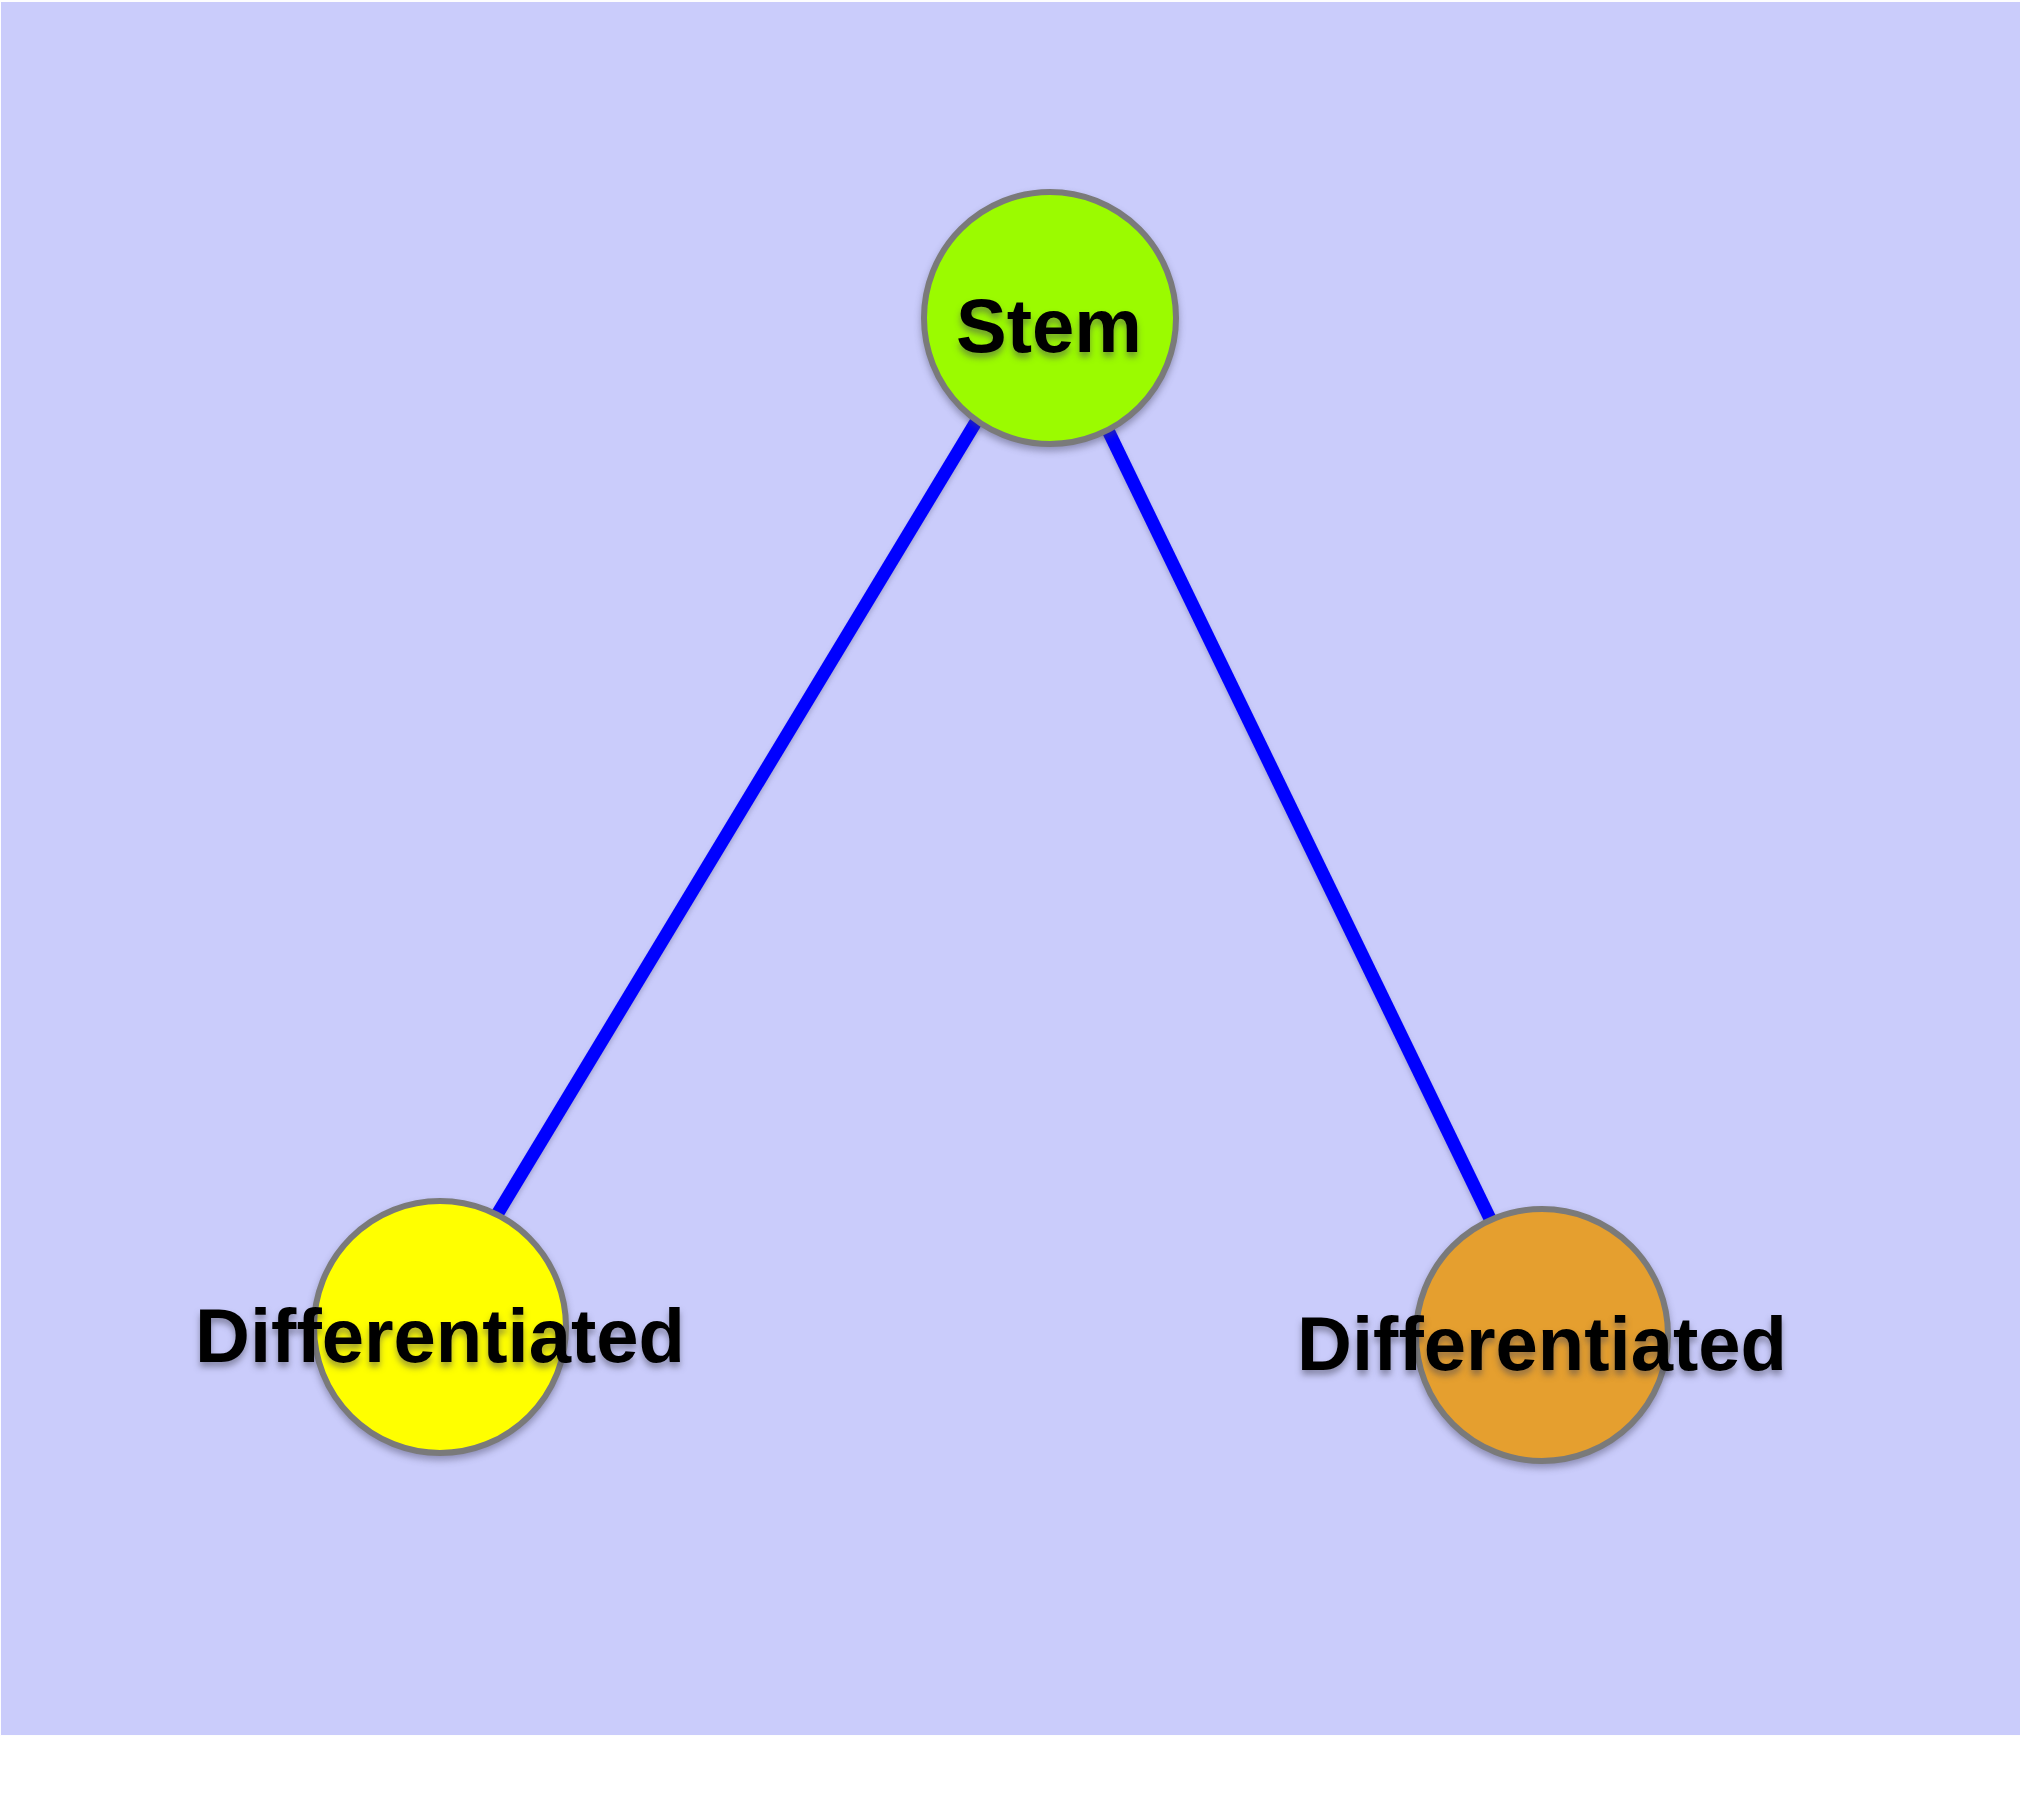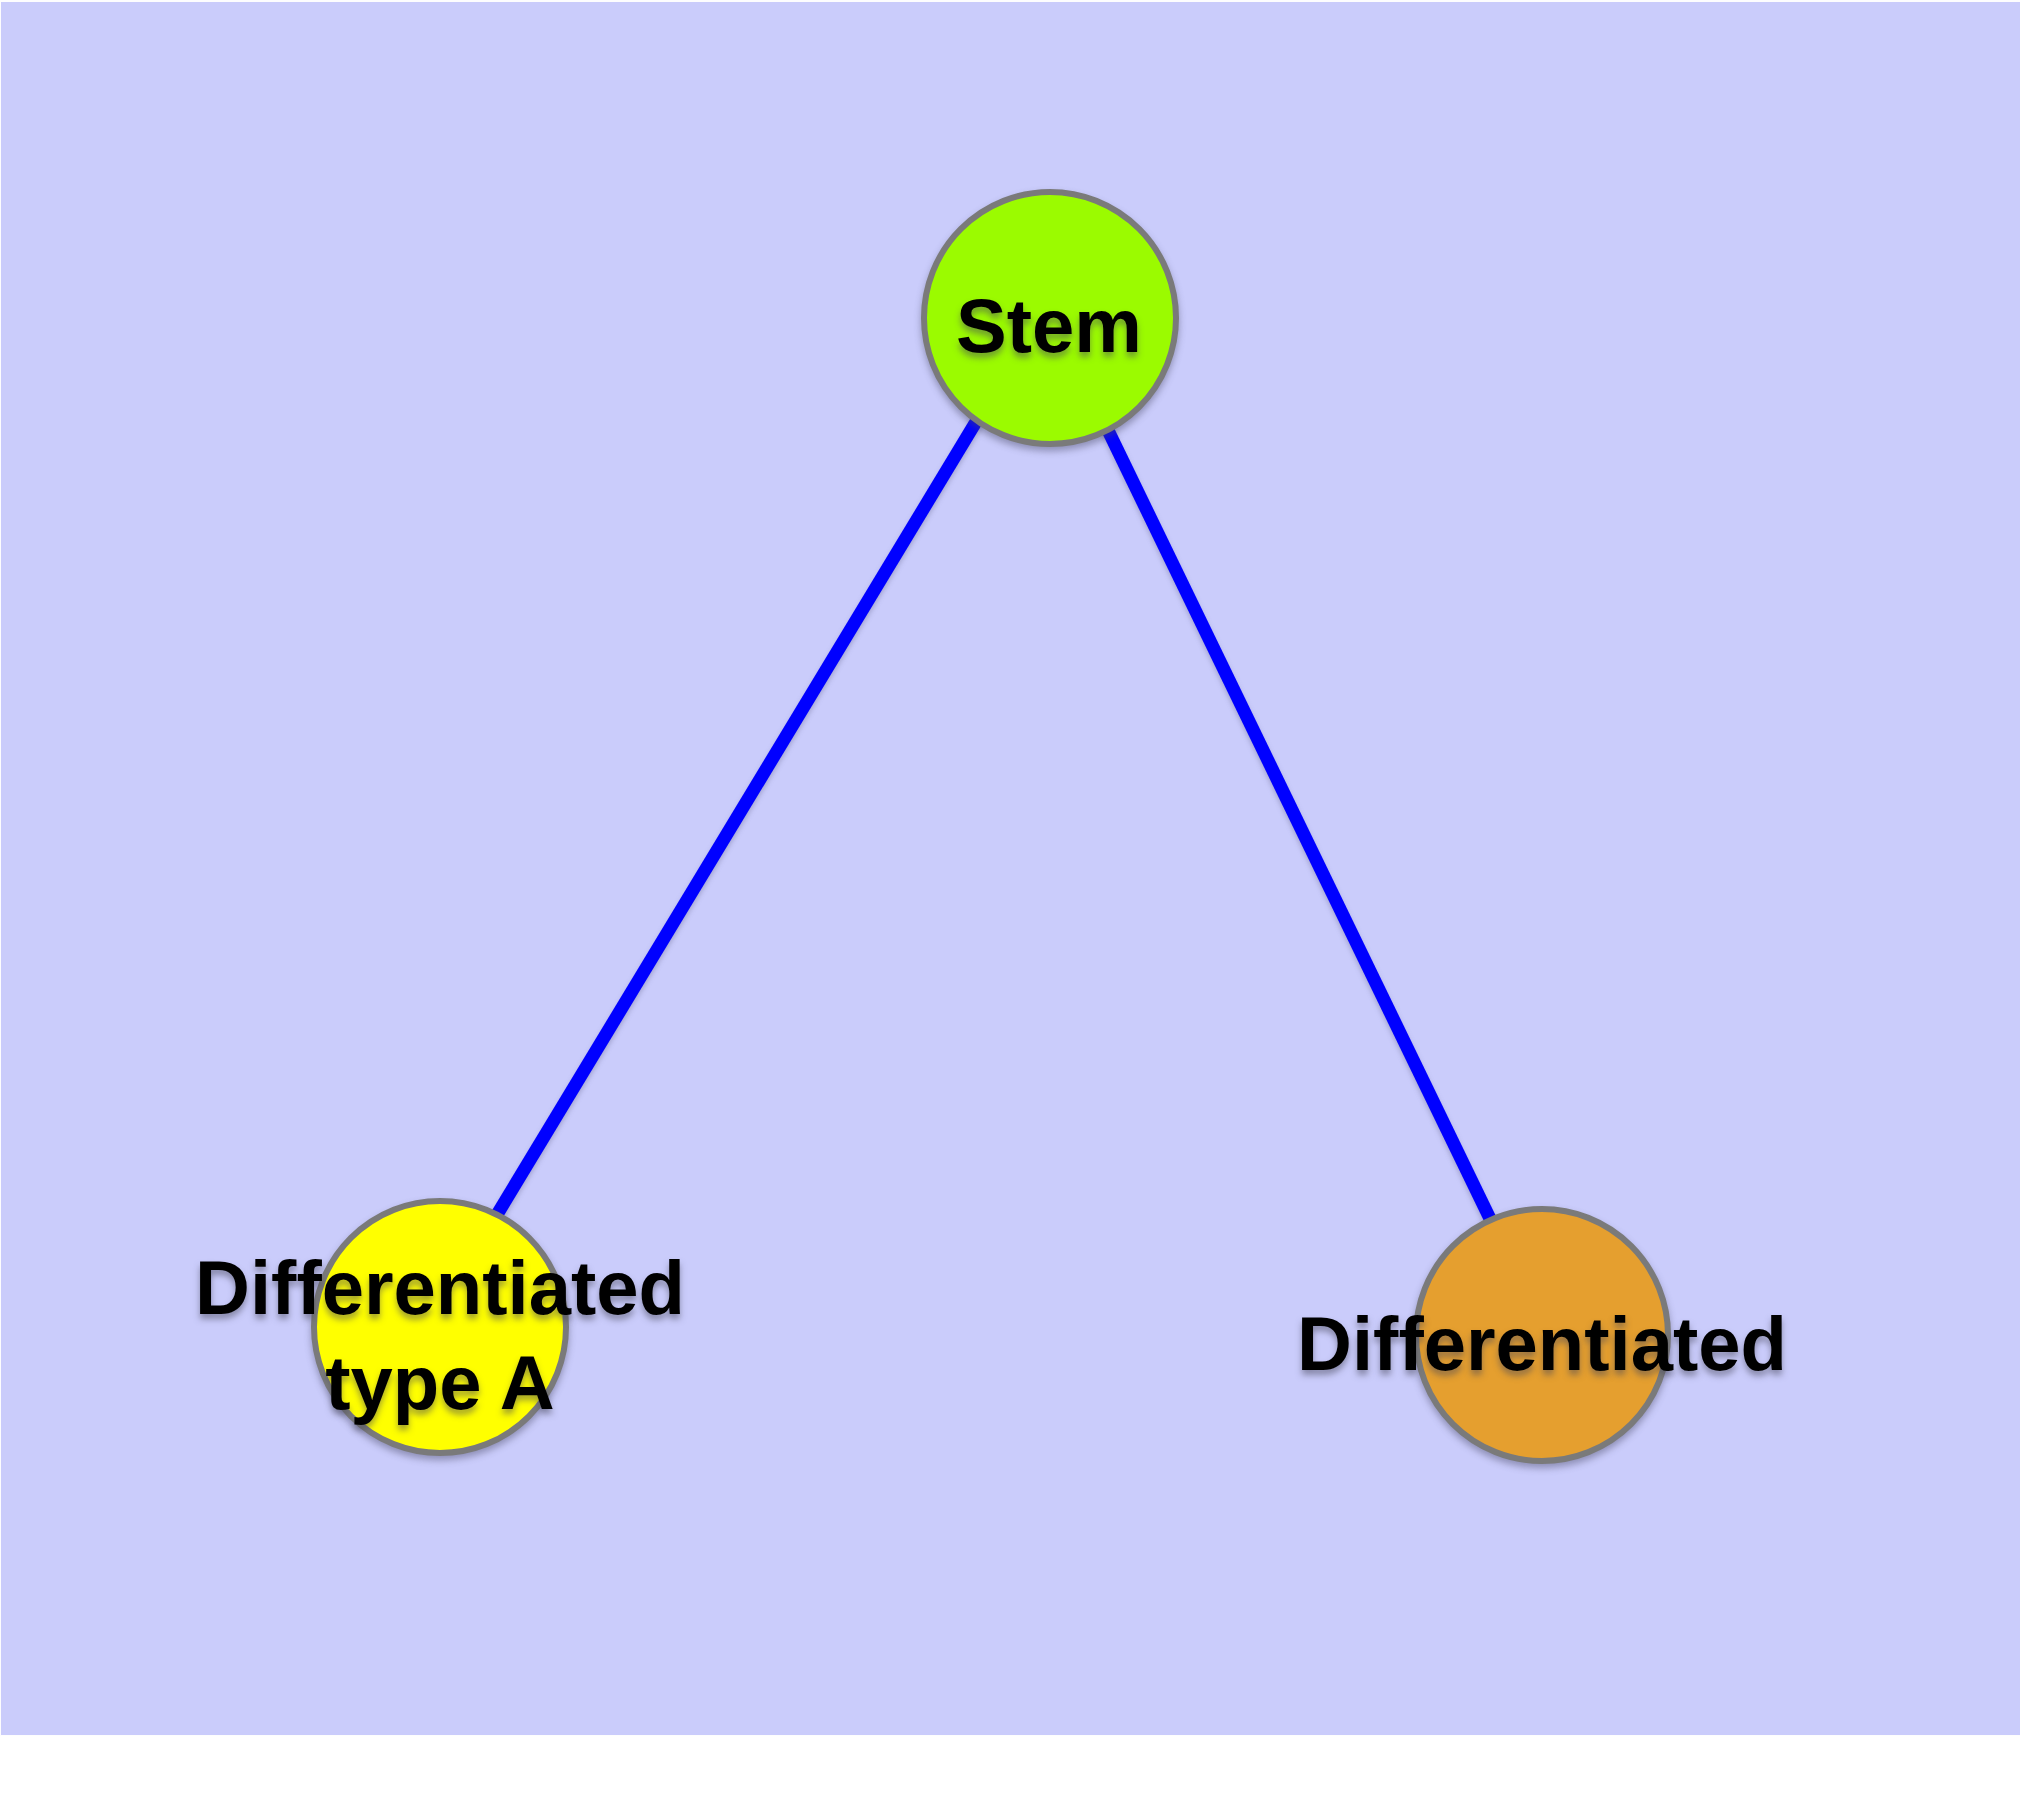--- a/index.html
+++ b/index.html
@@ -60,21 +60,20 @@
       <line x1="1237" y1="373" x2="1818" y2="1572" stroke="#0000FF" stroke-width="16"></line>
     </svg>
   <div id="node-layer">
       <div class="node-circle" style="left: 920px; top: 187px; width: 258px; height: 258px; background: rgb(155, 251, 0); border: 6px solid rgb(122, 122, 122);"></div>
       <div class="node-label" style="left: 1048px; top: 323px;">
         <div>Stem</div>
       </div>
       <div class="node-circle" style="left: 310px; top: 1196px; width: 258px; height: 258px; background: rgb(255, 255, 0); border: 6px solid rgb(122, 122, 122);"></div>
       <div class="node-label" style="left: 439px; top: 1333px;">
         <div>Differentiated</div>
-        <div>type A</div>
       </div>
       <div class="node-circle" style="left: 1412px; top: 1204px; width: 258px; height: 258px; background: rgb(229, 159, 47); border: 6px solid rgb(122, 122, 122);"></div>
       <div class="node-label" style="left: 1541px; top: 1341px;">
         <div>Differentiated</div>
       </div>
     </div>
 </div>
 
 
 </body></html>

